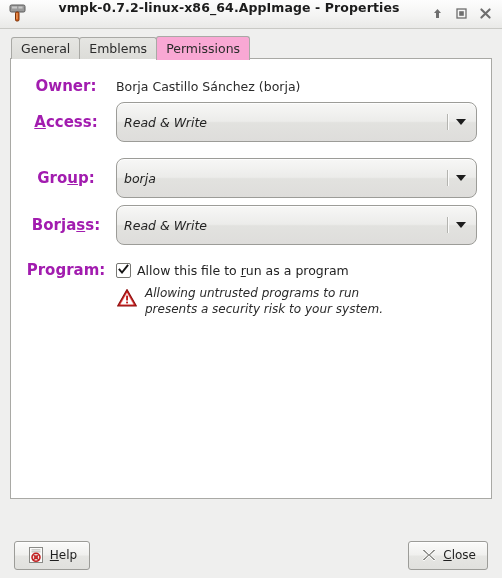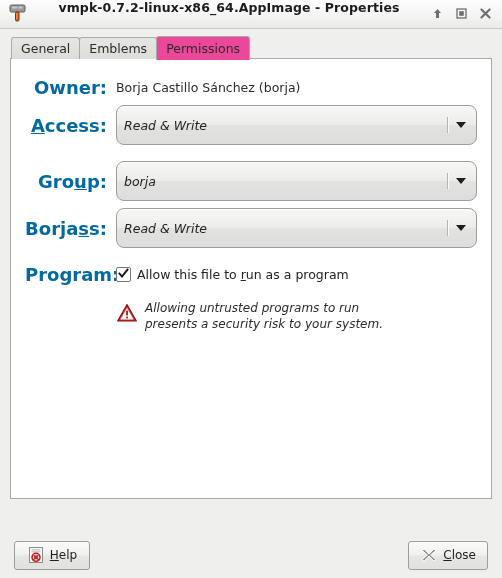--- a/index.html
+++ b/index.html
@@ -85,21 +85,21 @@
     border: 1px solid #a9a9a5;
     border-bottom: none;
     border-radius: 3px 3px 0 0;
     background: linear-gradient(to bottom, #e6e6e3 0%, #dcdcd8 100%);
     margin-right: -1px;
     position: relative;
     cursor: default;
     white-space: nowrap;
   }
   .tab.active {
-    background: #ec4899;
+    background: #f9a8d4;
     height: 23px;
     line-height: 23px;
     z-index: 3;
     border-color: #a9a9a5;
     margin-bottom: -1px;
   }
   .tabpanel {
     border: 1px solid #a9a9a5;
     background: #ffffff;
     height: 441px;
@@ -114,24 +114,24 @@
     padding: 18px 14px 0 14px;
   }
   .row {
     display: flex;
     align-items: center;
     margin-bottom: 7px;
   }
   .row.gap-above { margin-top: 16px; }
   .lbl {
     width: 82px;
-    text-align: right;
+    text-align: center;
     font-weight: bold;
-    font-size: 18px;
-    color: #0369a1;
+    font-size: 15px;
+    color: #a21caf;
     padding-right: 9px;
     flex: none;
     white-space: nowrap;
   }
   .lbl u { text-decoration: underline; }
   .value-text {
     font-size: 12.5px;
     color: #2b2b2b;
   }
 
@@ -195,21 +195,21 @@
     font-size: 12.5px;
     color: #232323;
     white-space: nowrap;
   }
   .check-label u { text-decoration: underline; }
 
   
   .warn {
     display: flex;
     align-items: flex-start;
-    margin-top: 16px;
+    margin-top: 7px;
     padding-left: 91px;
   }
   .warn-icon {
     width: 22px;
     height: 22px;
     flex: none;
     margin-right: 7px;
     margin-top: 1px;
   }
   .warn-text {

